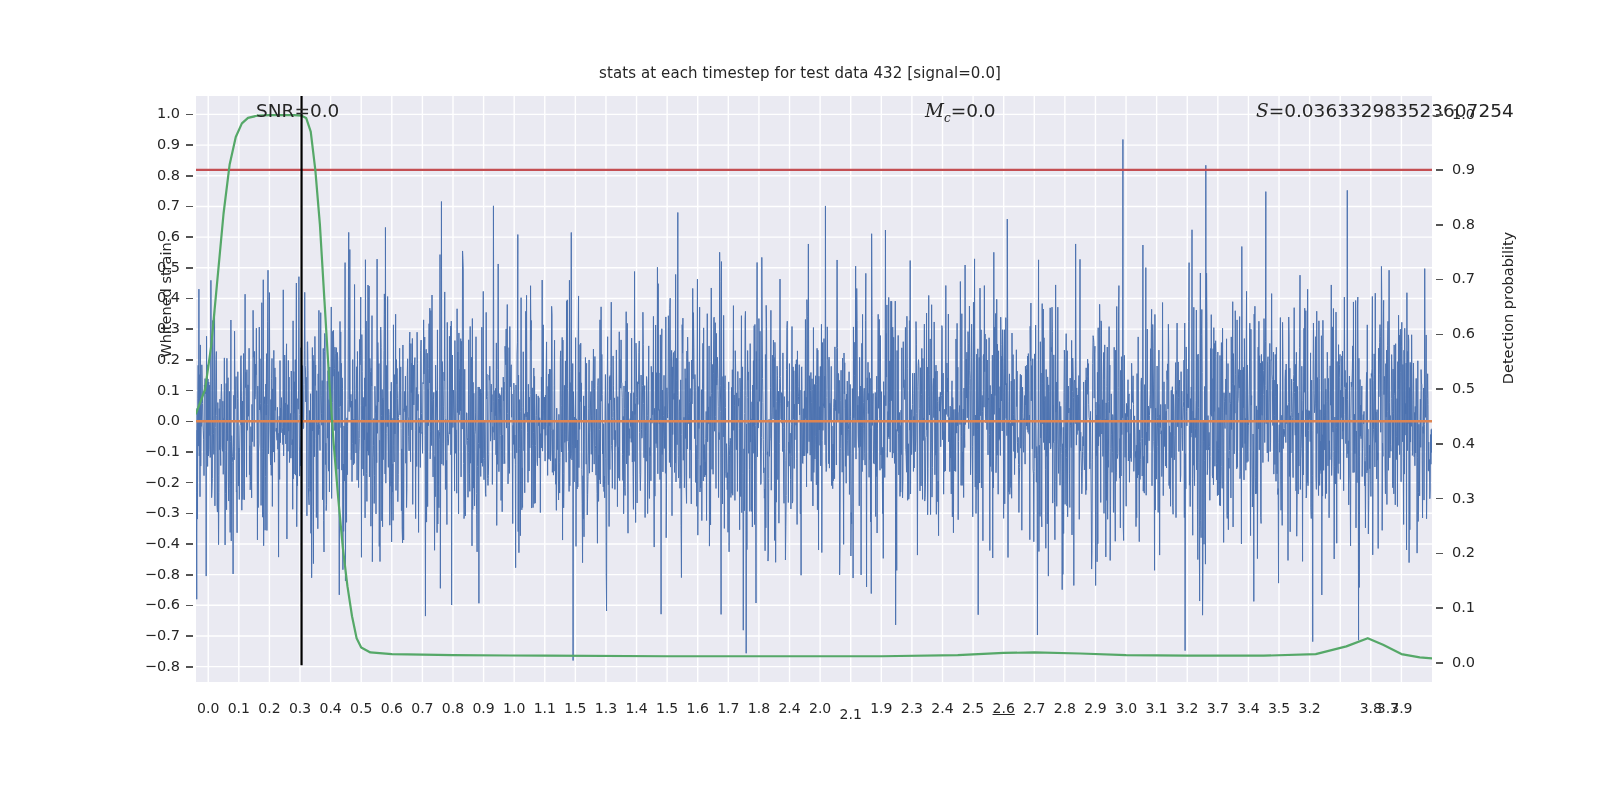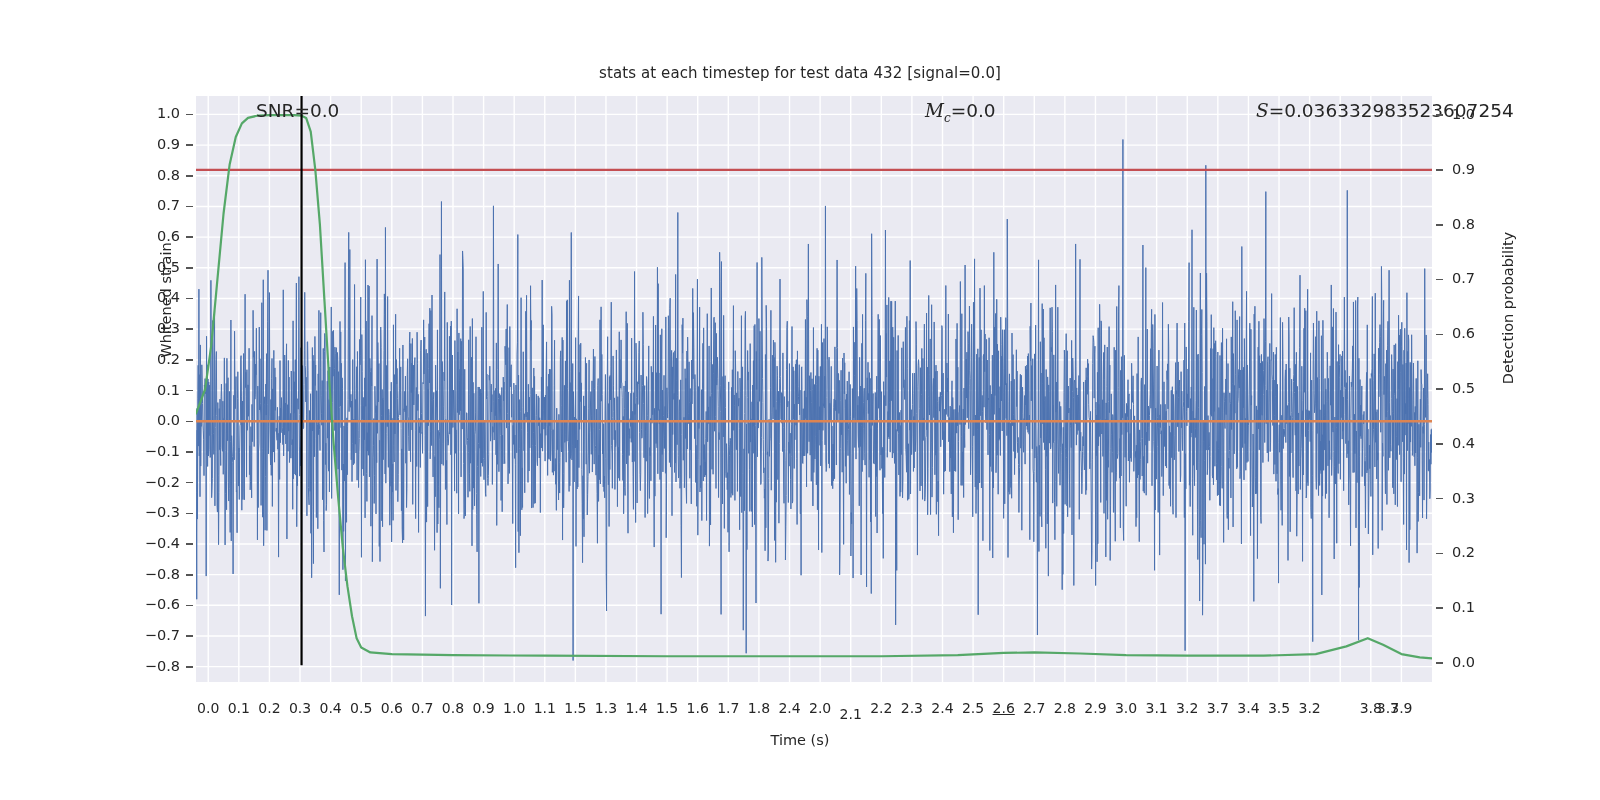--- a/index.html
+++ b/index.html
@@ -315,38 +315,37 @@
       <div class="xtick-label" style="left: 555.366px;">1.5</div>
       <div class="xtick-label" style="left: 585.96px;">1.3</div>
       <div class="xtick-label" style="left: 616.554px;">1.4</div>
       <div class="xtick-label" style="left: 647.149px;">1.5</div>
       <div class="xtick-label" style="left: 677.743px;">1.6</div>
       <div class="xtick-label" style="left: 708.337px;">1.7</div>
       <div class="xtick-label" style="left: 738.931px;">1.8</div>
       <div class="xtick-label" style="left: 769.525px;">2.4</div>
       <div class="xtick-label" style="left: 800.119px;">2.0</div>
       <div class="xtick-label" style="left: 830.713px; margin-top: 6px;">2.1</div>
-      <div class="xtick-label" style="left: 861.307px;">2.2</div>
+      <div class="xtick-label" style="left: 861.307px;">1.9</div>
       <div class="xtick-label" style="left: 891.901px;">2.3</div>
       <div class="xtick-label" style="left: 922.495px;">2.4</div>
       <div class="xtick-label" style="left: 953.089px;">2.5</div>
       <div class="xtick-label" style="left: 983.683px; text-decoration: underline;">2.6</div>
       <div class="xtick-label" style="left: 1014.28px;">2.7</div>
       <div class="xtick-label" style="left: 1044.87px;">2.8</div>
       <div class="xtick-label" style="left: 1075.47px;">2.9</div>
       <div class="xtick-label" style="left: 1106.06px;">3.0</div>
       <div class="xtick-label" style="left: 1136.65px;">3.1</div>
       <div class="xtick-label" style="left: 1167.25px;">3.2</div>
       <div class="xtick-label" style="left: 1197.84px;">3.7</div>
       <div class="xtick-label" style="left: 1228.44px;">3.4</div>
       <div class="xtick-label" style="left: 1259.03px;">3.5</div>
       <div class="xtick-label" style="left: 1289.62px;">3.2</div>
       <div class="xtick-label" style="left: 1368px;">3.7</div>
       <div class="xtick-label" style="left: 1350.81px;">3.8</div>
       <div class="xtick-label" style="left: 1381.41px;">3.9</div>
     </div>
 
-  <div id="xlabel">Time (s)</div>
   <div id="ylabel-left">Whitened strain</div>
   <div id="ylabel-right">Detection probability</div>
 
 
 </div>
 
 </body></html>

